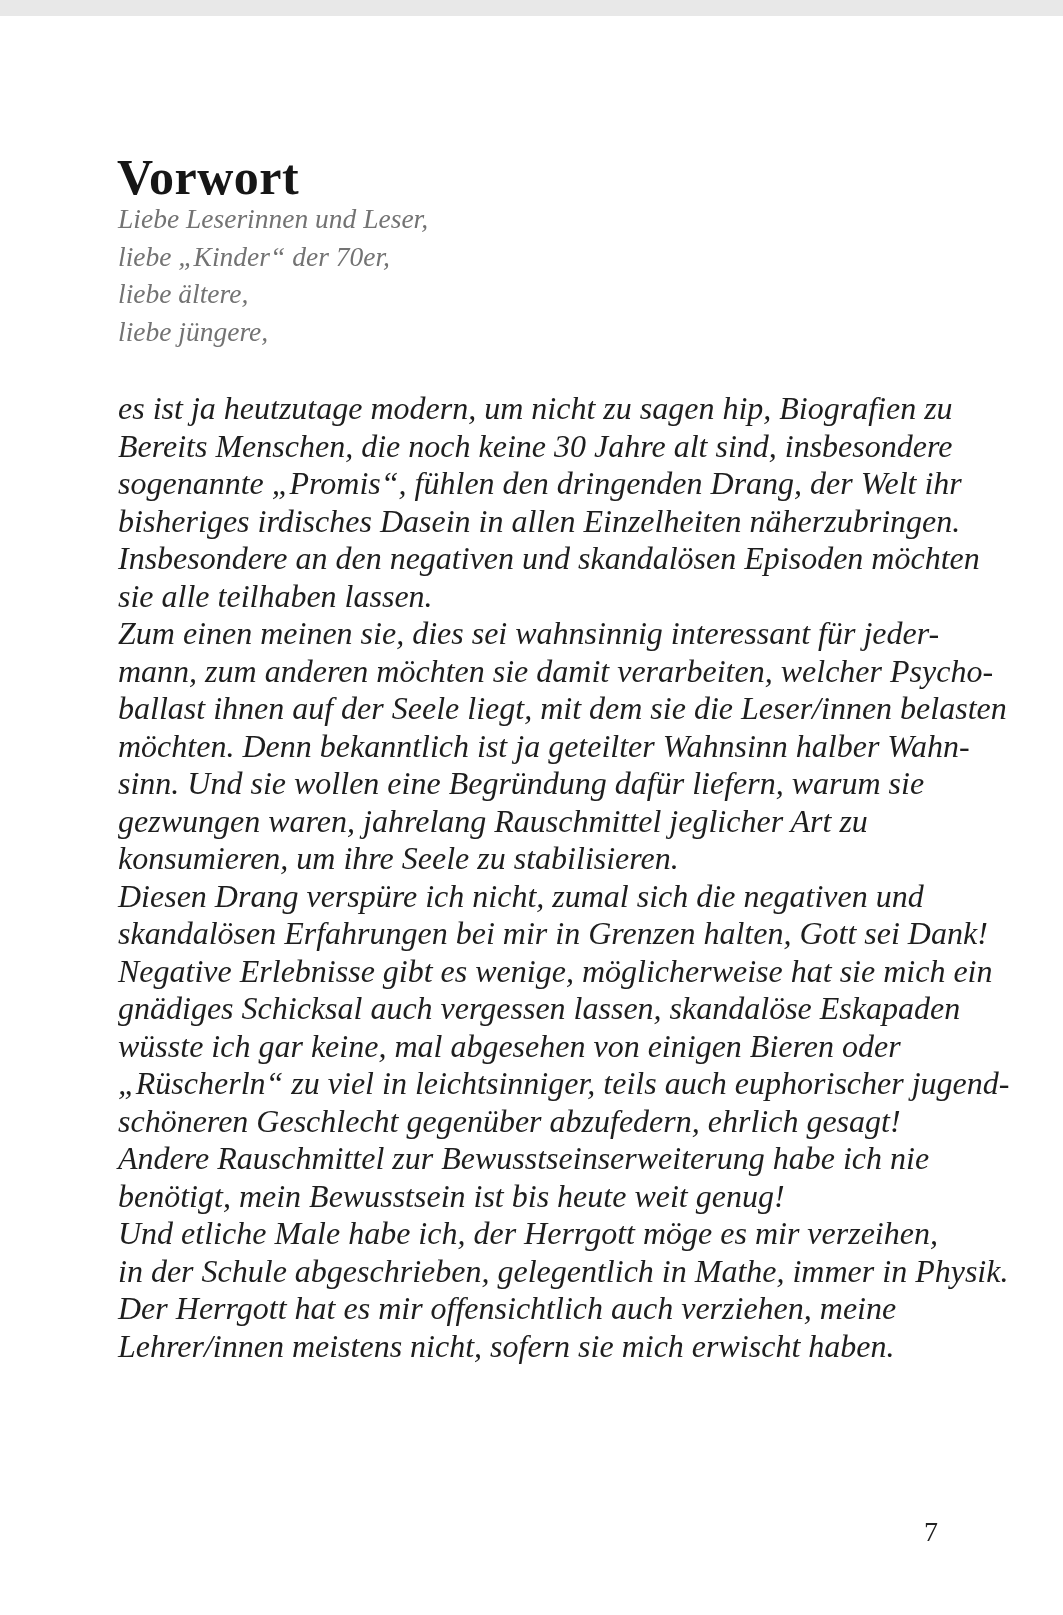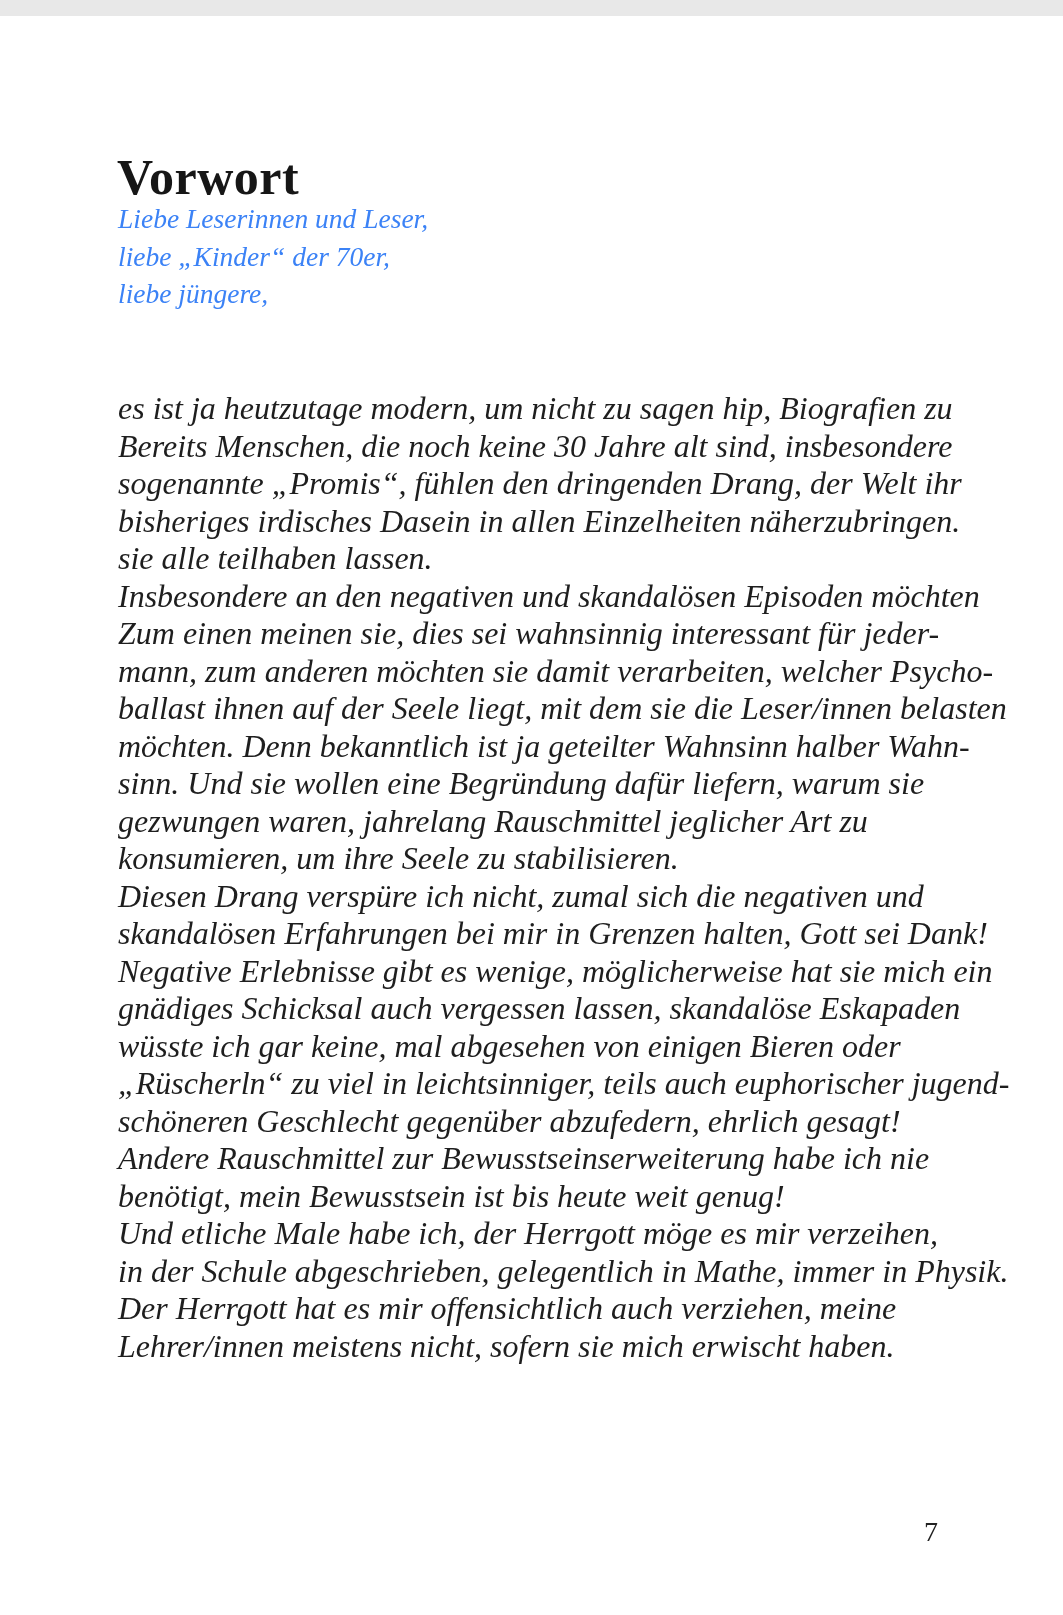--- a/index.html
+++ b/index.html
@@ -26,21 +26,21 @@
     letter-spacing: 0.5px;
     color: #161616;
   }
   .greeting {
     position: absolute;
     left: 118px;
     top: 184px;
     font-style: italic;
     font-size: 27.5px;
     line-height: 37.5px;
-    color: #3b82f6;
+    color: #737373;
   }
   .body-text {
     position: absolute;
     left: 118px;
     top: 374px;
     width: 840px;
     font-style: italic;
     font-size: 32px;
     line-height: 37.5px;
     color: #1e1e1e;
@@ -59,30 +59,31 @@
 </head>
 <body>
 
 <div class="page">
 
   <h1 class="title">Vorwort</h1>
 
   <div class="greeting">
       <div class="line">Liebe Leserinnen und Leser,</div>
       <div class="line">liebe „Kinder“ der 70er,</div>
+      <div class="line">liebe ältere,</div>
       <div class="line">liebe jüngere,</div>
     </div>
 
   <div class="body-text">
       <div class="line">es ist ja heutzutage modern, um nicht zu sagen hip, Biografien zu</div>
       <div class="line">Bereits Menschen, die noch keine 30 Jahre alt sind, insbesondere</div>
       <div class="line">sogenannte „Promis“, fühlen den dringenden Drang, der Welt ihr</div>
       <div class="line">bisheriges irdisches Dasein in allen Einzelheiten näherzubringen.</div>
+      <div class="line">Insbesondere an den negativen und skandalösen Episoden möchten</div>
       <div class="line">sie alle teilhaben lassen.</div>
-      <div class="line">Insbesondere an den negativen und skandalösen Episoden möchten</div>
       <div class="line">Zum einen meinen sie, dies sei wahnsinnig interessant für jeder-</div>
       <div class="line">mann, zum anderen möchten sie damit verarbeiten, welcher Psycho-</div>
       <div class="line">ballast ihnen auf der Seele liegt, mit dem sie die Leser/innen belasten</div>
       <div class="line">möchten. Denn bekanntlich ist ja geteilter Wahnsinn halber Wahn-</div>
       <div class="line">sinn. Und sie wollen eine Begründung dafür liefern, warum sie</div>
       <div class="line">gezwungen waren, jahrelang Rauschmittel jeglicher Art zu</div>
       <div class="line">konsumieren, um ihre Seele zu stabilisieren.</div>
       <div class="line">Diesen Drang verspüre ich nicht, zumal sich die negativen und</div>
       <div class="line">skandalösen Erfahrungen bei mir in Grenzen halten, Gott sei Dank!</div>
       <div class="line">Negative Erlebnisse gibt es wenige, möglicherweise hat sie mich ein</div>

